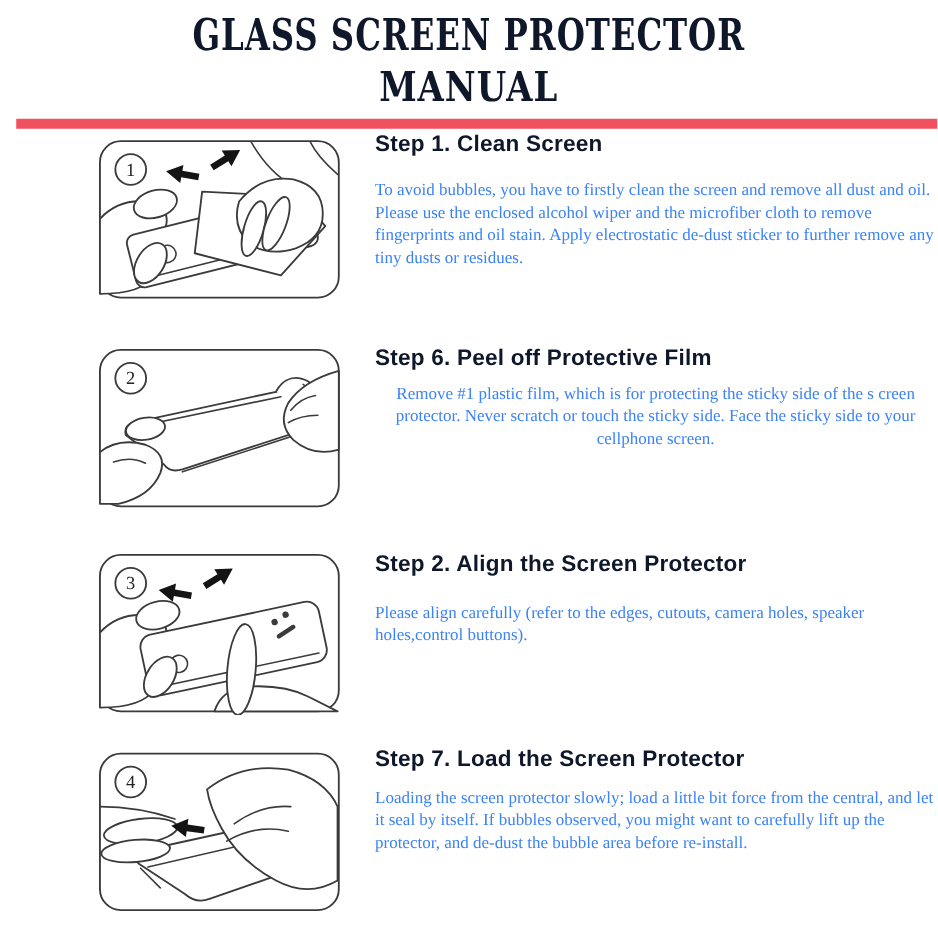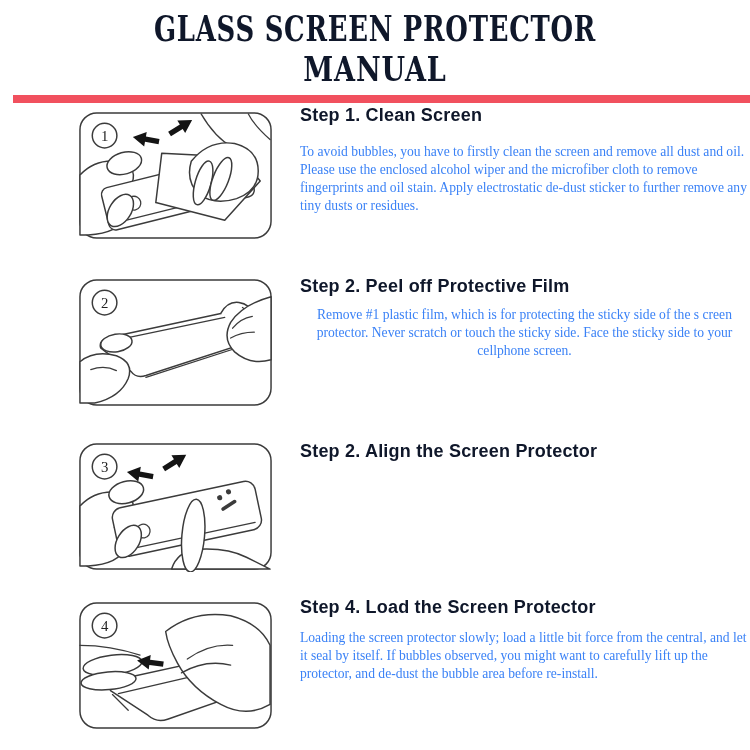--- a/index.html
+++ b/index.html
@@ -162,24 +162,25 @@
     <text x="28" y="31" text-anchor="middle" font-size="15" font-family="Liberation Serif, serif" fill="#222222">4</text>
   </svg>
 </div>
 
 <div class="text-col text-1">
   <h2 class="step-heading">Step 1. Clean Screen</h2>
   <p class="step-body gap-a">To avoid bubbles, you have to firstly clean the screen and remove all dust and oil. Please use the enclosed alcohol wiper and the microfiber cloth to remove fingerprints and oil stain. Apply electrostatic de-dust sticker to further remove any tiny dusts or residues.</p>
 </div>
 
 <div class="text-col text-2">
-  <h2 class="step-heading">Step 2. Peel off Protective Film</h2>
+  <h2 class="step-heading">Step 6. Peel off Protective Film</h2>
   <p class="step-body gap-b">Remove #1 plastic film, which is for protecting the sticky side of the s creen protector. Never scratch or touch the sticky side. Face the sticky side to your cellphone screen.</p>
 </div>
 
 <div class="text-col text-3">
   <h2 class="step-heading">Step 2. Align the Screen Protector</h2>
+  <p class="step-body gap-c">Please align carefully (refer to the edges, cutouts, camera holes, speaker holes,control buttons).</p>
 </div>
 
 <div class="text-col text-4">
-  <h2 class="step-heading">Step 4. Load the Screen Protector</h2>
+  <h2 class="step-heading">Step 7. Load the Screen Protector</h2>
   <p class="step-body gap-d">Loading the screen protector slowly; load a little bit force from the central, and let it seal by itself. If bubbles observed, you might want to carefully lift up the protector, and de-dust the bubble area before re-install.</p>
 </div>
 
 </body></html>

